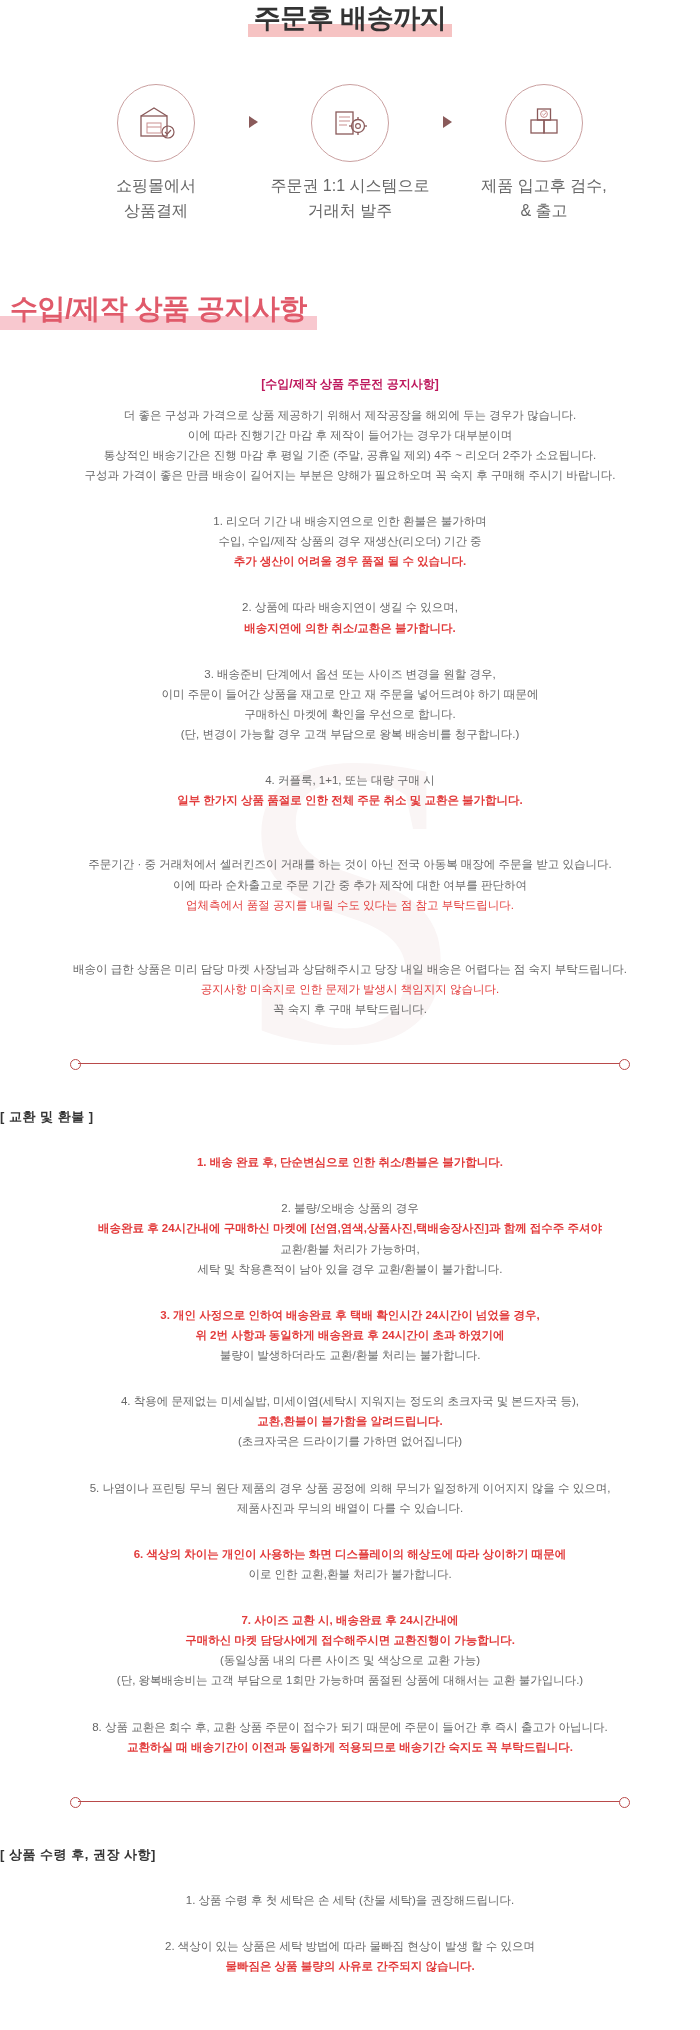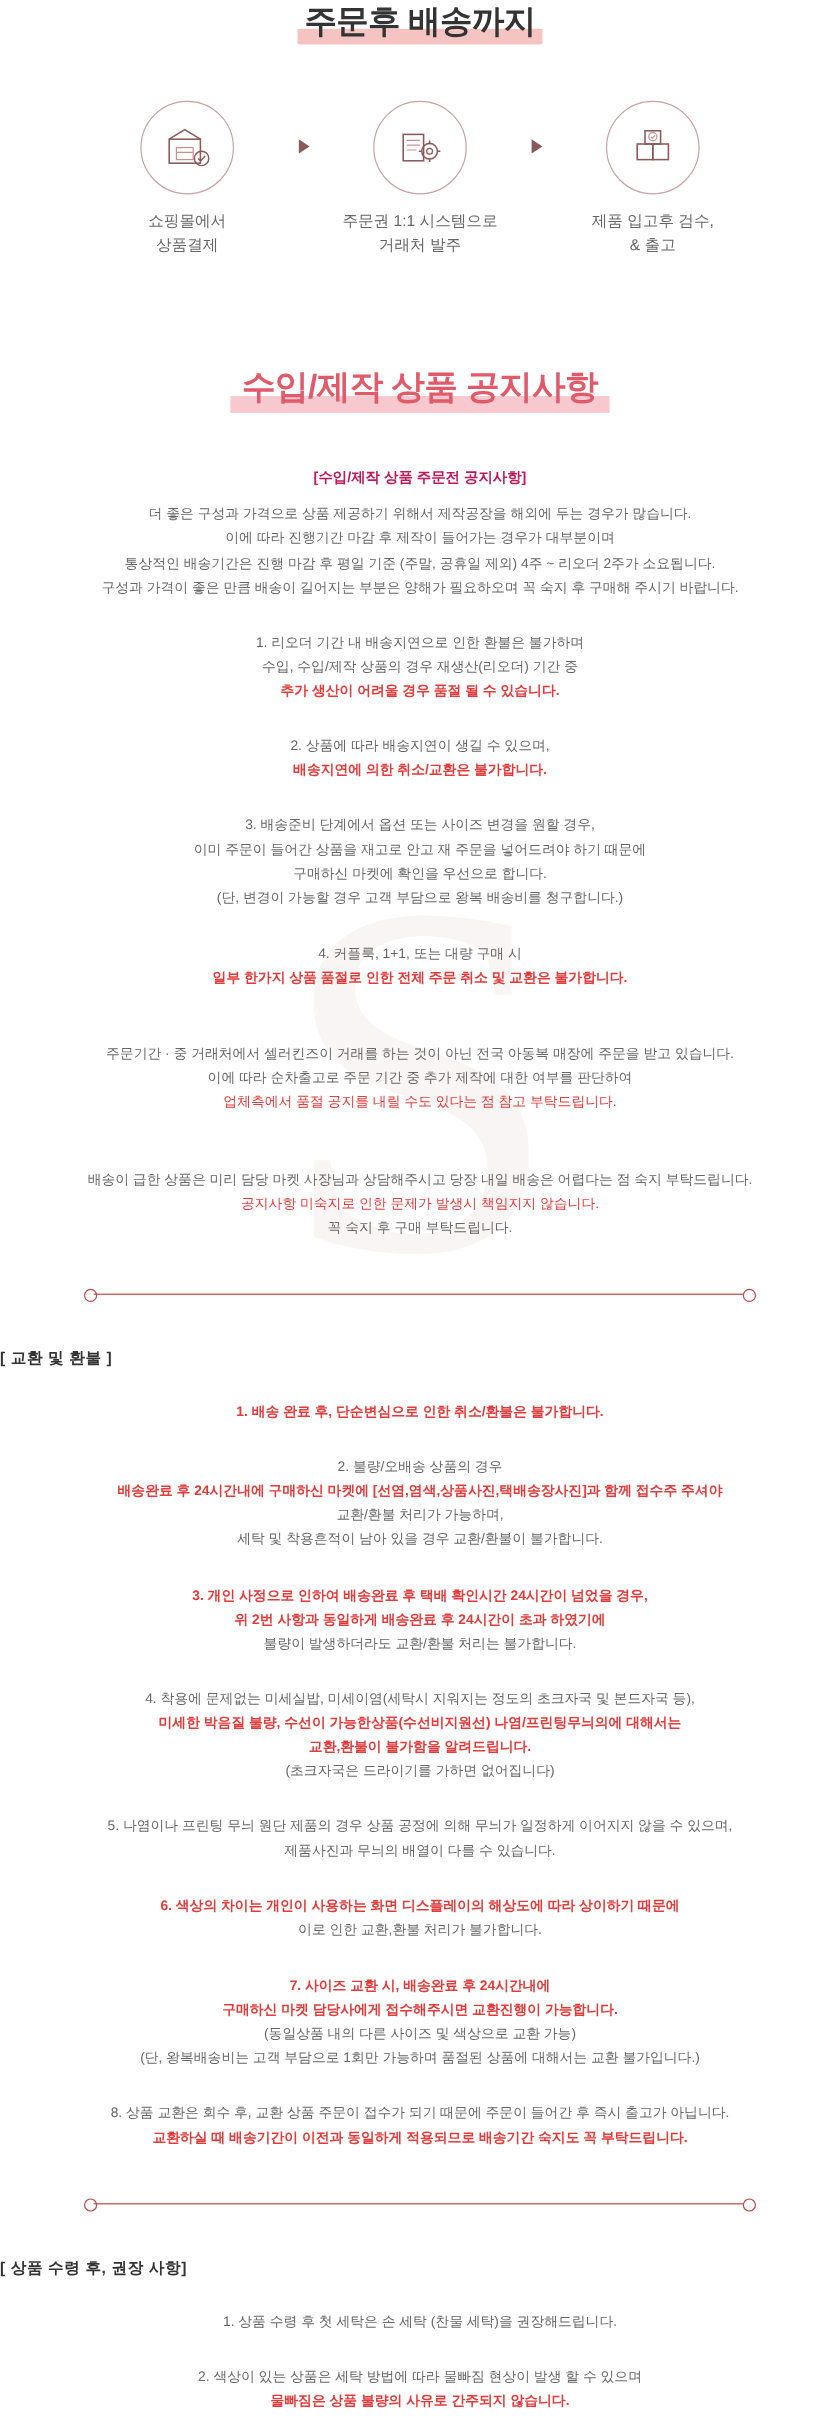--- a/index.html
+++ b/index.html
@@ -74,21 +74,21 @@
     height: 76px;
     border-radius: 50%;
     border: 1px solid #caa0a0;
     margin: 0 auto 12px auto;
     display: flex;
     align-items: center;
     justify-content: center;
   }
   .circle svg { display: block; }
   .proc-label {
-    font-size: 13px;
+    font-size: 16px;
     color: #666666;
     line-height: 1.55;
     white-space: pre-line;
   }
   .arrow {
     width: 34px;
     display: flex;
     justify-content: center;
     align-items: center;
     height: 76px;
@@ -96,22 +96,21 @@
   .arrow span {
     display: block;
     width: 0; height: 0;
     border-left: 9px solid #8a5a5a;
     border-top: 6px solid transparent;
     border-bottom: 6px solid transparent;
   }
 
   
   .headline-wrap {
-    text-align: center;
-    margin-top: 90px;
+    margin-top: 66px;
   }
   .headline {
     display: inline-block;
     position: relative;
     font-size: 28px;
     font-weight: bold;
     color: #e05a6a;
     letter-spacing: -0.5px;
     padding: 0 10px 2px 10px;
   }
@@ -323,21 +322,20 @@
     </div>
 
     <div class="block gap-md">
       <span class="line red-b">3. 개인 사정으로 인하여 배송완료 후 택배 확인시간 24시간이 넘었을 경우,</span>
       <span class="line red-b">위 2번 사항과 동일하게 배송완료 후 24시간이 초과 하였기에</span>
       <span class="line">불량이 발생하더라도 교환/환불 처리는 불가합니다.</span>
     </div>
 
     <div class="block gap-md">
       <span class="line">4. 착용에 문제없는 미세실밥, 미세이염(세탁시 지워지는 정도의 초크자국 및 본드자국 등),</span>
-      <span class="line red-b">미세한 박음질 불량, 수선이 가능한상품(수선비지원선) 나염/프린팅무늬의에 대해서는</span>
       <span class="line red-b">교환,환불이 불가함을 알려드립니다.</span>
       <span class="line">(초크자국은 드라이기를 가하면 없어집니다)</span>
     </div>
 
     <div class="block gap-md">
       <span class="line">5. 나염이나 프린팅 무늬 원단 제품의 경우 상품 공정에 의해 무늬가 일정하게 이어지지 않을 수 있으며,</span>
       <span class="line">제품사진과 무늬의 배열이 다를 수 있습니다.</span>
     </div>
 
     <div class="block gap-md">

